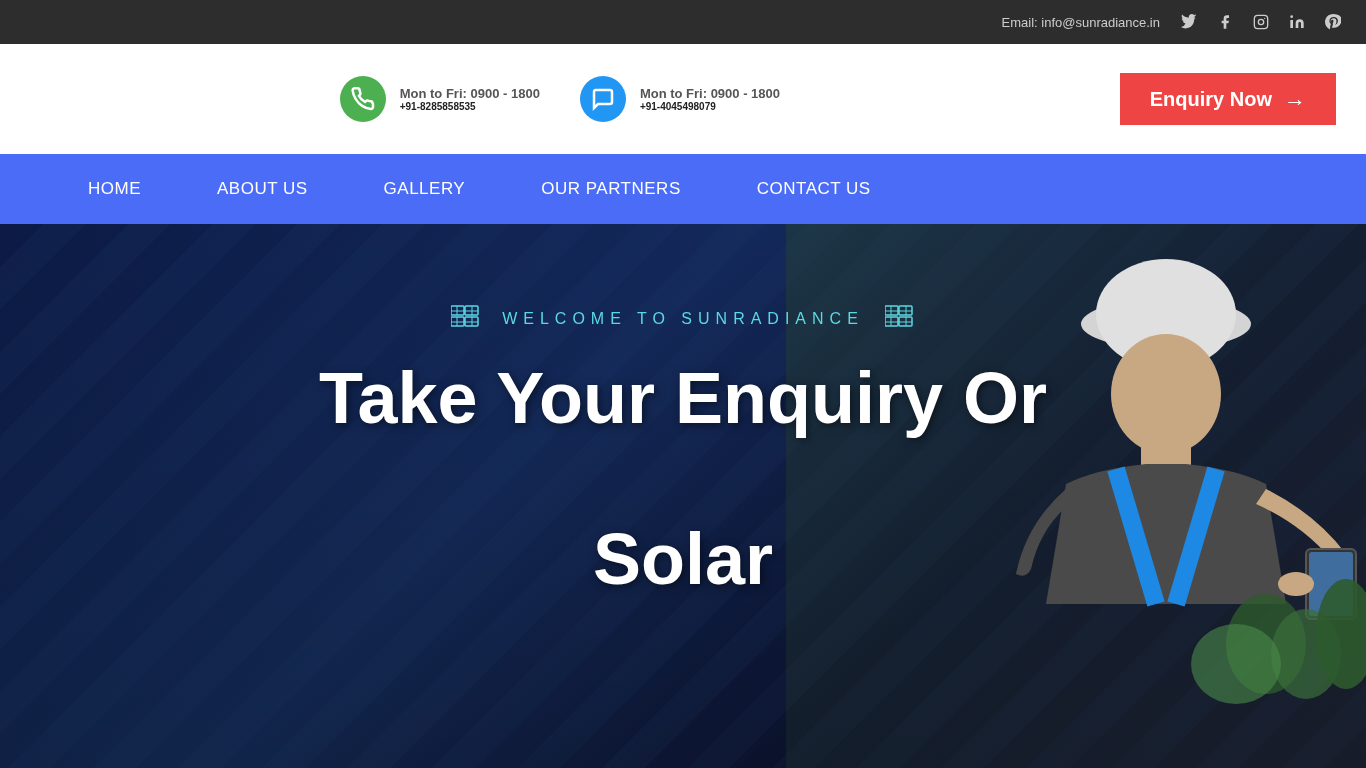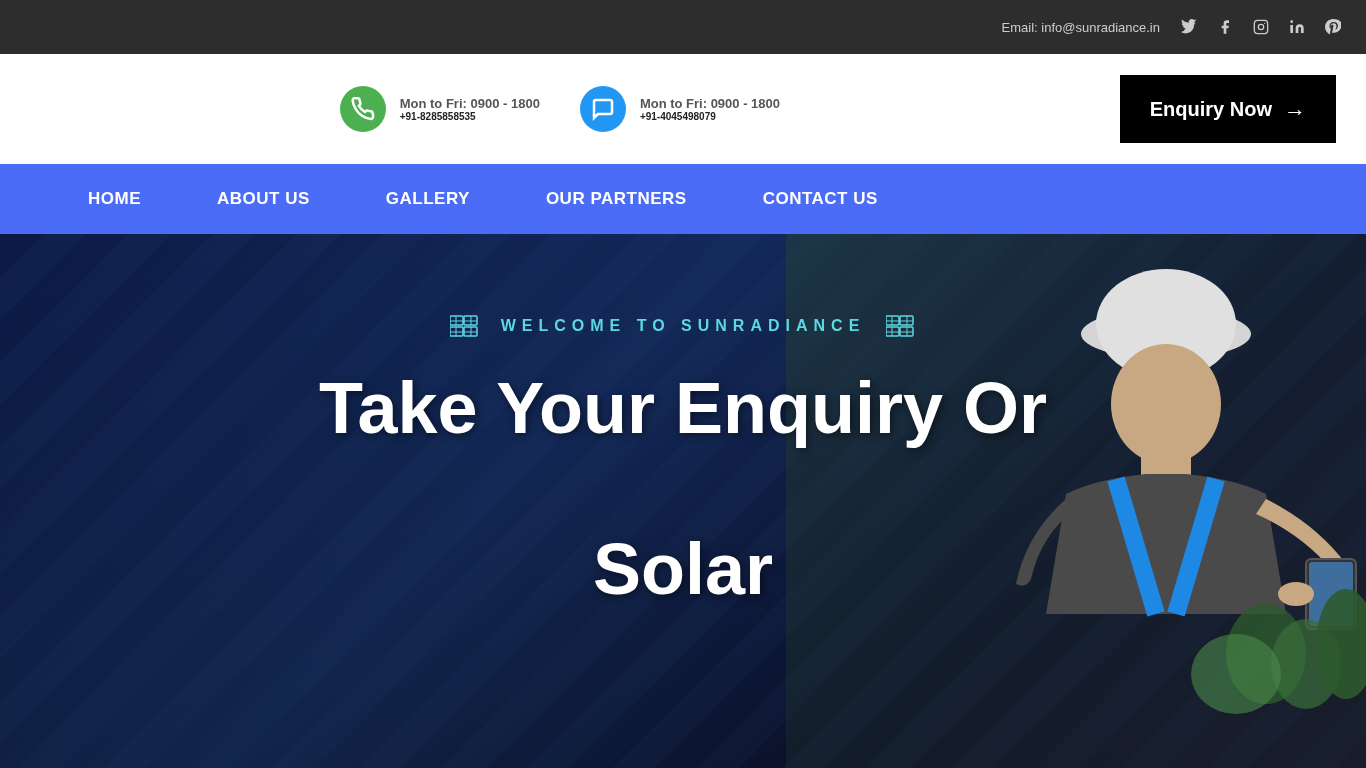--- a/index.html
+++ b/index.html
@@ -8,21 +8,21 @@
     
     .top-bar {
       background: #2d2d2d;
       color: #ccc;
       font-size: 13px;
       padding: 8px 20px;
       display: flex;
       align-items: center;
       justify-content: flex-end;
       gap: 16px;
-      height: 54px;
+      height: 44px;
     }
     .top-bar-email { color: #ccc; }
     .social-icons { display: flex; gap: 10px; align-items: center; }
     .social-icon {
       width: 26px; height: 26px;
       border-radius: 4px;
       display: flex; align-items: center; justify-content: center;
       color: #ccc;
       font-size: 13px;
       cursor: pointer;
@@ -76,26 +76,26 @@
       background: #2196f3;
       border-radius: 50%;
       display: flex; align-items: center; justify-content: center;
       font-size: 22px;
       flex-shrink: 0;
     }
     .contact-text { display: flex; flex-direction: column; }
     .contact-label { font-size: 13px; color: #555; font-weight: 600; }
     .contact-number { font-size: 10px; color: #222; font-weight: 700; }
     .enquiry-btn {
-      background: #000000;
+      background: #ef4444;
       color: #fff;
       font-size: 20px;
       font-weight: 700;
       padding: 0 30px;
-      height: 68px;
+      height: 52px;
       border: none;
       cursor: pointer;
       display: flex;
       align-items: center;
       gap: 12px;
       flex-shrink: 0;
       white-space: nowrap;
     }
     .enquiry-btn .arrow {
       font-size: 22px;
@@ -106,21 +106,21 @@
       background: #4a6cf7;
       display: flex;
       align-items: center;
       padding: 0 50px;
       height: 70px;
       gap: 0;
     }
     .nav-item {
       color: #fff;
       font-size: 17px;
-      font-weight: 700;
+      font-weight: 400;
       padding: 0 38px;
       height: 62px;
       display: flex;
       align-items: center;
       cursor: pointer;
       white-space: nowrap;
       text-transform: uppercase;
       letter-spacing: 0.5px;
     }
 
@@ -153,23 +153,23 @@
       display: flex;
       flex-direction: column;
       align-items: center;
       padding-top: 80px;
       text-align: center;
     }
     .welcome-line {
       color: #5cd8e0;
       font-size: 16px;
       letter-spacing: 6px;
-      font-weight: 700;
-      display: flex;
-      align-items: center;
+      font-weight: 400;
+      display: flex;
+      align-items: flex-end;
       gap: 21px;
       margin-bottom: 30px;
     }
     .hero-title {
       color: #fff;
       font-size: 72px;
       font-weight: 900;
       line-height: 1.12;
       font-family: 'Arial Rounded MT Bold', 'Arial Black', sans-serif;
       max-width: 900px;

